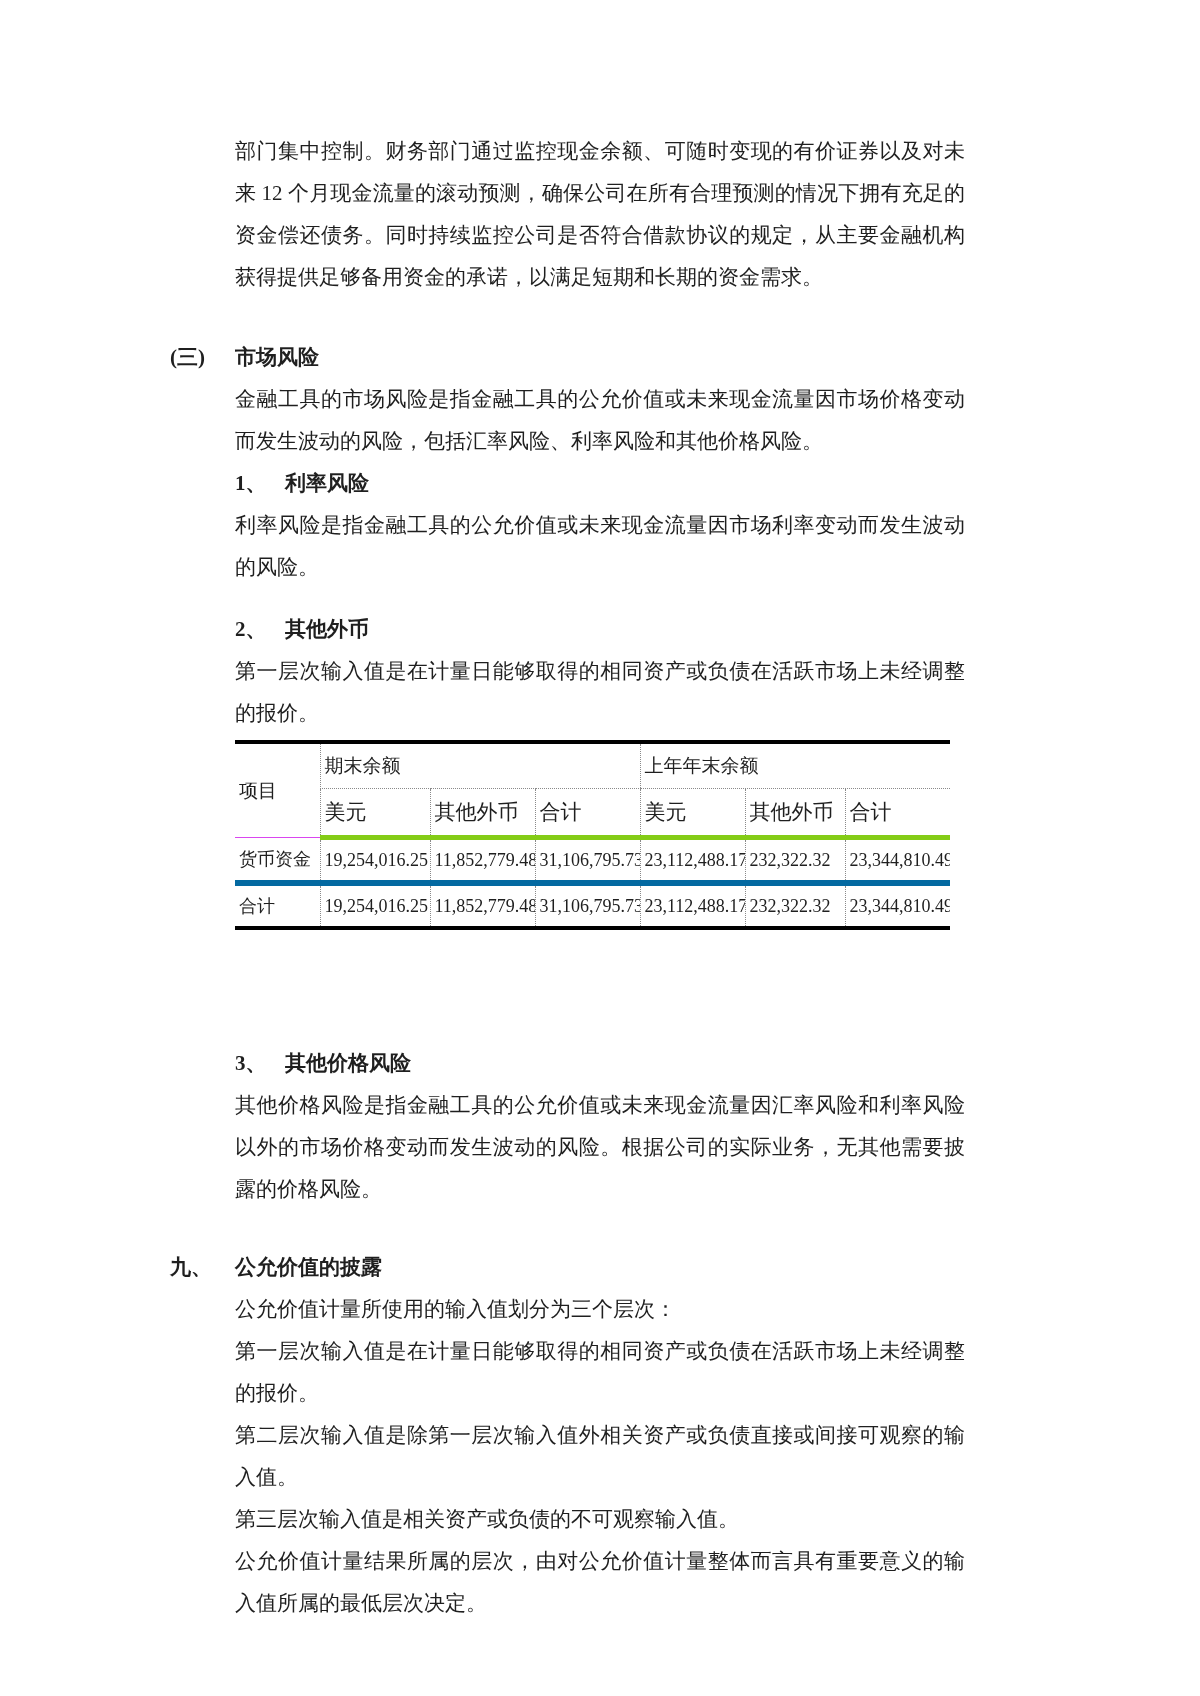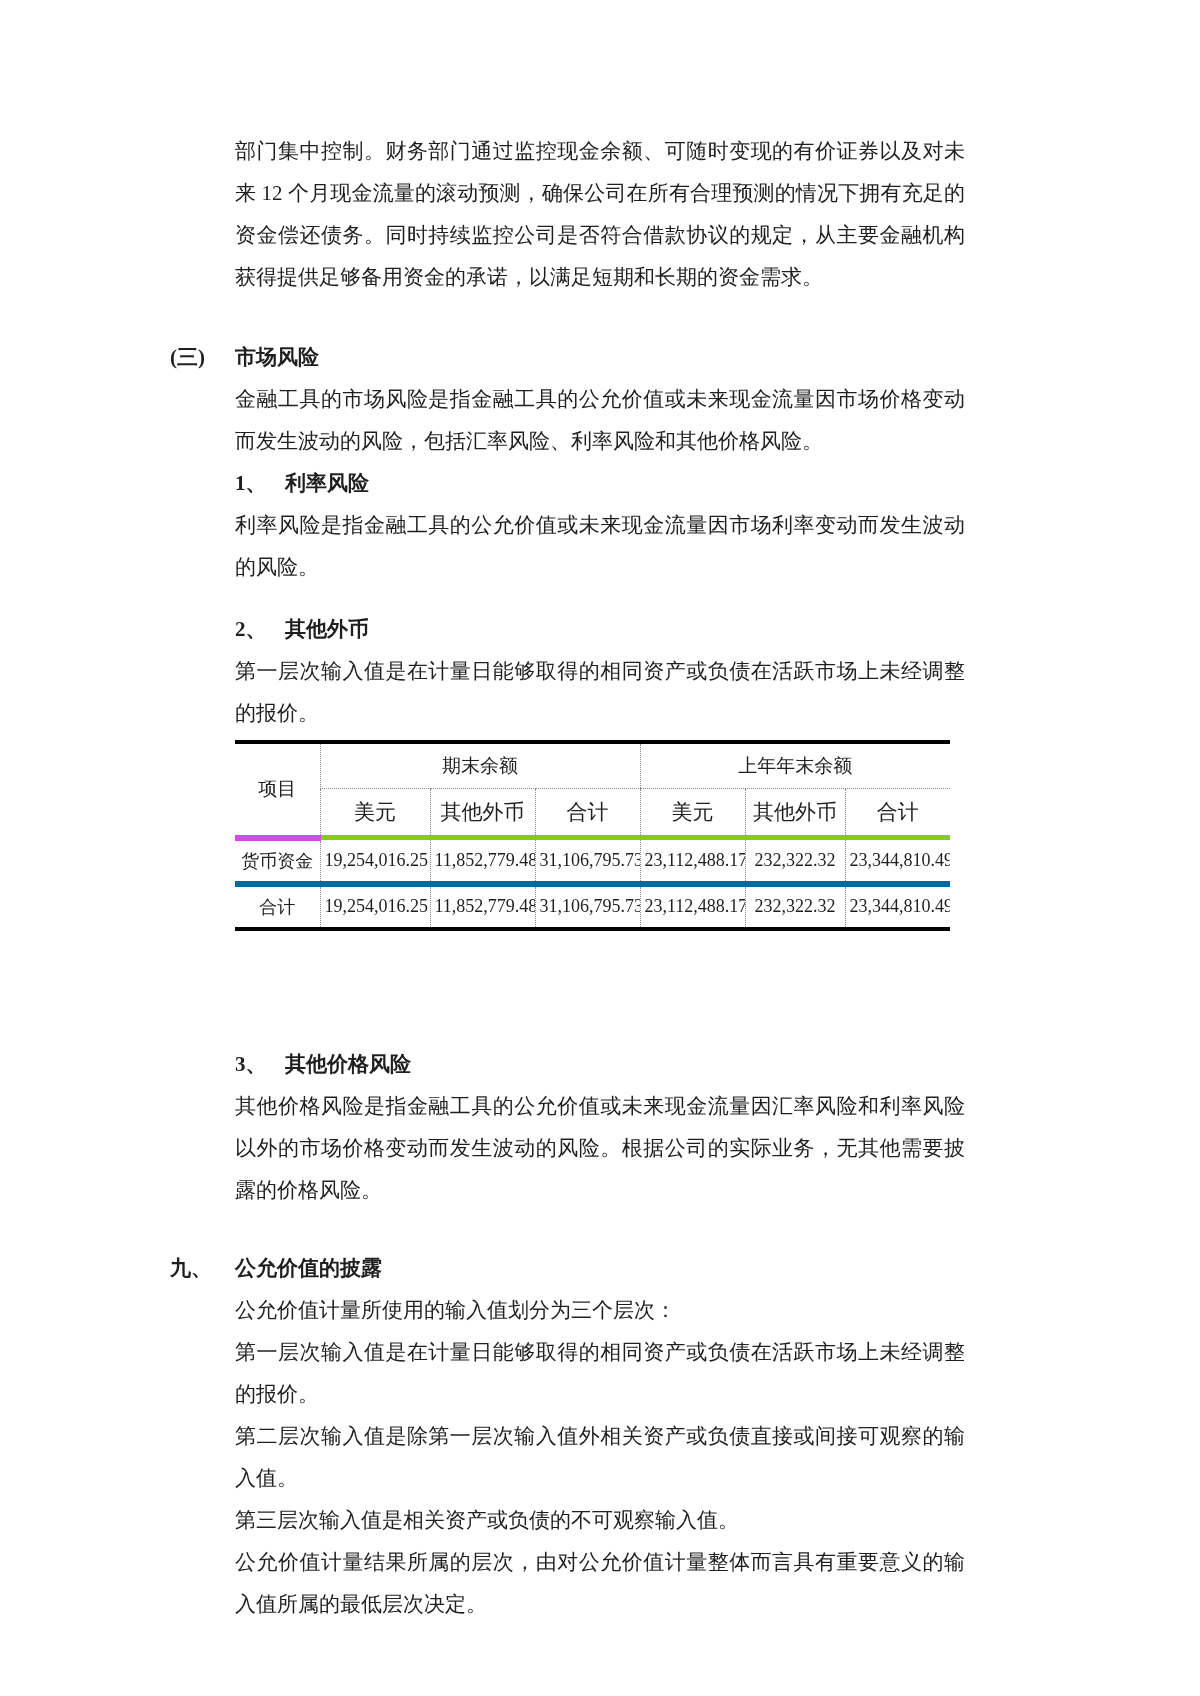--- a/index.html
+++ b/index.html
@@ -56,30 +56,29 @@
     margin: 6px 0 0 65px;
     width: 715px;
     border-collapse: collapse;
     table-layout: fixed;
     border-top: 4px solid #000;
     border-bottom: 4px solid #000;
     font-size: 18px;
   }
   table.cur-table td {
     padding: 0 4px;
-    text-align: center;
     vertical-align: middle;
     overflow: hidden;
     white-space: nowrap;
   }
   td.vline { border-left: 1px dotted #8a8a8a; }
   tr.ghead td { height: 44px; font-size: 19px; }
   tr.ghead td.grp { border-bottom: 1px dotted #8a8a8a; }
   tr.shead td { height: 46px; font-size: 21px; border-bottom: 5px solid #84cc16; }
-  td.item-cell { border-bottom: 6px solid #d946ef; font-size: 19px; }
+  td.item-cell { border-bottom: 1px solid #d946ef; font-size: 19px; }
   tr.data td { height: 40px; }
   tr.data-first td { border-bottom: 6px solid #0369a1; }
   
   .page-number {
     position: absolute;
     top: 1506px;
     left: 0;
     width: 1200px;
     text-align: center;
     font-size: 19px;

